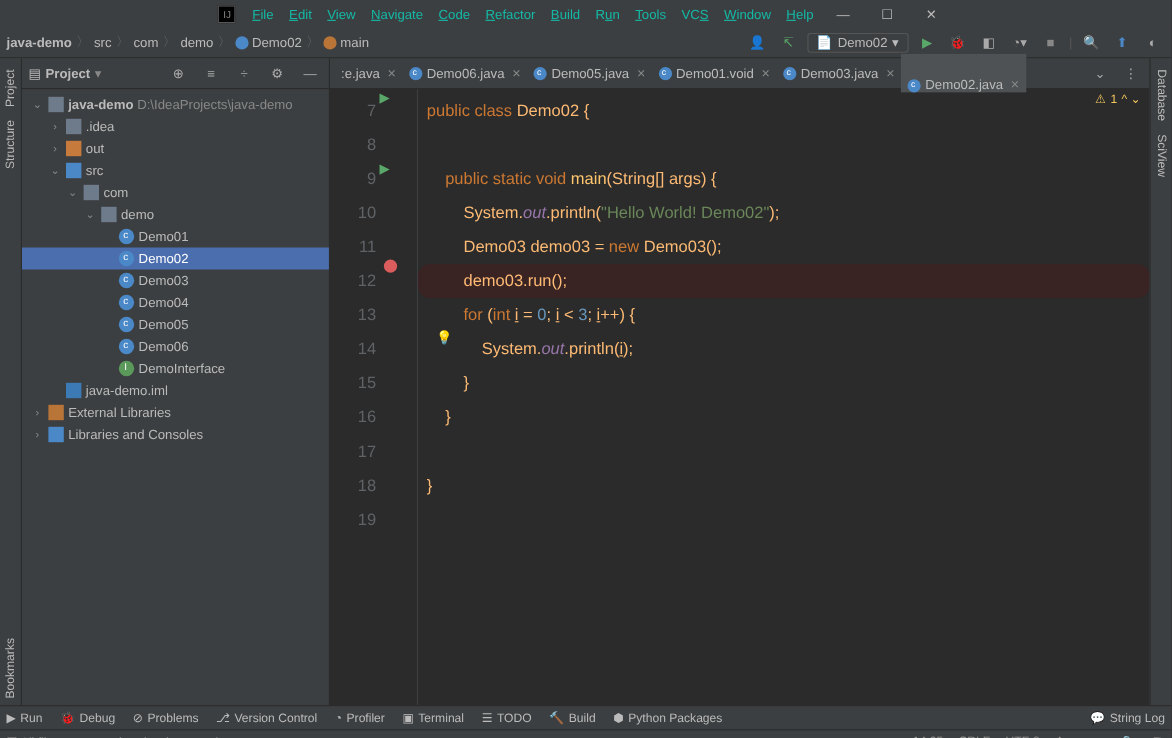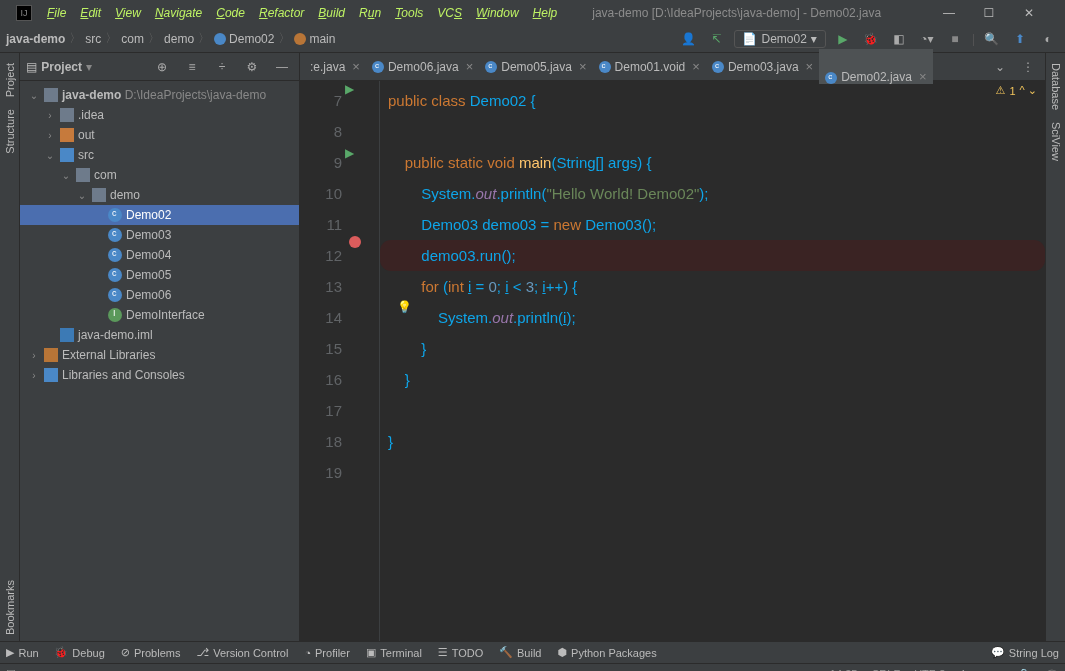--- a/index.html
+++ b/index.html
@@ -1,19 +1,19 @@
 <!DOCTYPE html>
 <html><head>
 <meta charset="utf-8">
 <style>
 * { margin:0; padding:0; box-sizing:border-box; font-family:"Segoe UI",Arial,sans-serif; }
 body { width:1065px; height:671px; background:#3c3f41; color:#bbbbbb; font-size:12px; overflow:hidden; }
-.title-bar { height:25px; background:#3c3f41; display:flex; align-items:center; padding:0 16px;justify-content:center; }
+.title-bar { height:25px; background:#3c3f41; display:flex; align-items:center; padding:0 4px;justify-content:center; }
 .title-bar .logo { width:16px; height:16px; background:#000; border:1px solid #555; margin-right:8px; display:flex; align-items:center; justify-content:center; font-size:9px; color:#888;}
-.menu-item { padding:0 7px; color:#bef264; cursor:pointer;font-style:italic; }
+.menu-item { padding:0 7px; color:#14b8a6; cursor:pointer; }
 .menu-item u { text-decoration:underline; }
 .title-text { flex:1; text-align:left; color:#8c8c8c; padding-left:28px; }
 .win-btn { width:40px; height:25px; display:flex; align-items:center; justify-content:center; color:#bbb; cursor:pointer;}
 .nav-bar { height:28px; background:#3c3f41; border-bottom:1px solid #2b2b2b; display:flex; align-items:center; padding:0 6px; }
 .crumb { display:flex; align-items:center; color:#bbb; }
 .crumb-sep { color:#666; margin:0 4px; }
 .crumb .ico { width:12px; height:12px; border-radius:50%; margin-right:3px; display:inline-block; }
 .ico-class { background:#4a88c7; }
 .ico-method { background:#b87537; }
 .nav-right { margin-left:auto; display:flex; align-items:center; gap:6px; }
@@ -58,21 +58,21 @@
 .gutter .ln { padding-right:8px; position:relative; }
 .icon-strip { width:30px; border-right:1px solid #3c3f41;}
 .code { flex:1; padding-top:4px; line-height:31px; }
 .cl { white-space:pre; padding-left:8px;}
 .cl.hl { background:#3a2323;border-radius:11px; }
 .kw { color:#cc7832; }
 .str { color:#6a8759; }
 .fn { color:#ffc66d; }
 .num { color:#6897bb; }
 .fld-i { color:#9876aa; font-style:italic;}
-.ident { color:#0ea5e9; }
+.ident { color:#fdba74; }
 .warn-bar { position:absolute; right:28px; top:84px; color:#f2c55c; font-size:11px; display:flex; align-items:center; gap:4px;}
 .bulb { position:absolute; left:397px; top:300px; color:#f2c55c;}
 .bot-tabs { height:22px; background:#3c3f41; border-top:1px solid #2b2b2b; display:flex; align-items:center; padding:0 6px; gap:16px;}
 .bot-tab { display:flex; align-items:center; gap:4px; cursor:pointer; font-size:11px; color:#bbb;}
 .bot-tabs .right { margin-left:auto; }
 .status { height:22px; background:#3c3f41; border-top:1px solid #2b2b2b; display:flex; align-items:center; padding:0 6px; font-size:11px; color:#999;}
 .status .right { margin-left:auto; display:flex; gap:14px;}
 .brk{position:absolute; left:349px; top:236px; width:12px; height:12px; background:#db5c5c; border-radius:50%;}
 .g-run1{position:absolute; left:345px; top:82px; color:#59a869;}
 .g-run2{position:absolute; left:345px; top:146px; color:#59a869;}
@@ -87,21 +87,20 @@
   <span class="menu-item"><u>V</u>iew</span>
   <span class="menu-item"><u>N</u>avigate</span>
   <span class="menu-item"><u>C</u>ode</span>
   <span class="menu-item"><u>R</u>efactor</span>
   <span class="menu-item"><u>B</u>uild</span>
   <span class="menu-item">R<u>u</u>n</span>
   <span class="menu-item"><u>T</u>ools</span>
   <span class="menu-item">VC<u>S</u></span>
   <span class="menu-item"><u>W</u>indow</span>
   <span class="menu-item"><u>H</u>elp</span>
-  <span class="title-text">java-demo [D:\IdeaProjects\java-demo] - Demo02.java</span>
   <div class="win-btn">—</div>
   <div class="win-btn">☐</div>
   <div class="win-btn">✕</div>
 </div>
 
 <div class="nav-bar">
   <div class="crumb">
     <b>java-demo</b>
     <span class="crumb-sep">〉</span>
       <span>src</span>
@@ -172,20 +171,24 @@
         </div>
       <div class="tree-row" style="padding-left:40px">
           <span class="exp">⌄</span>
           <span class="ico ico-folder"></span>
           <span>com</span>
         </div>
       <div class="tree-row" style="padding-left:56px">
           <span class="exp">⌄</span>
           <span class="ico ico-folder"></span>
           <span>demo</span>
+        </div>
+      <div class="tree-row" style="padding-left:84px">
+          <span class="ico ico-cls"></span>
+          <span>Demo01</span>
         </div>
       <div class="tree-row sel" style="padding-left:84px">
           <span class="ico ico-cls"></span>
           <span>Demo02</span>
         </div>
       <div class="tree-row" style="padding-left:84px">
           <span class="ico ico-cls"></span>
           <span>Demo03</span>
         </div>
       <div class="tree-row" style="padding-left:84px">

